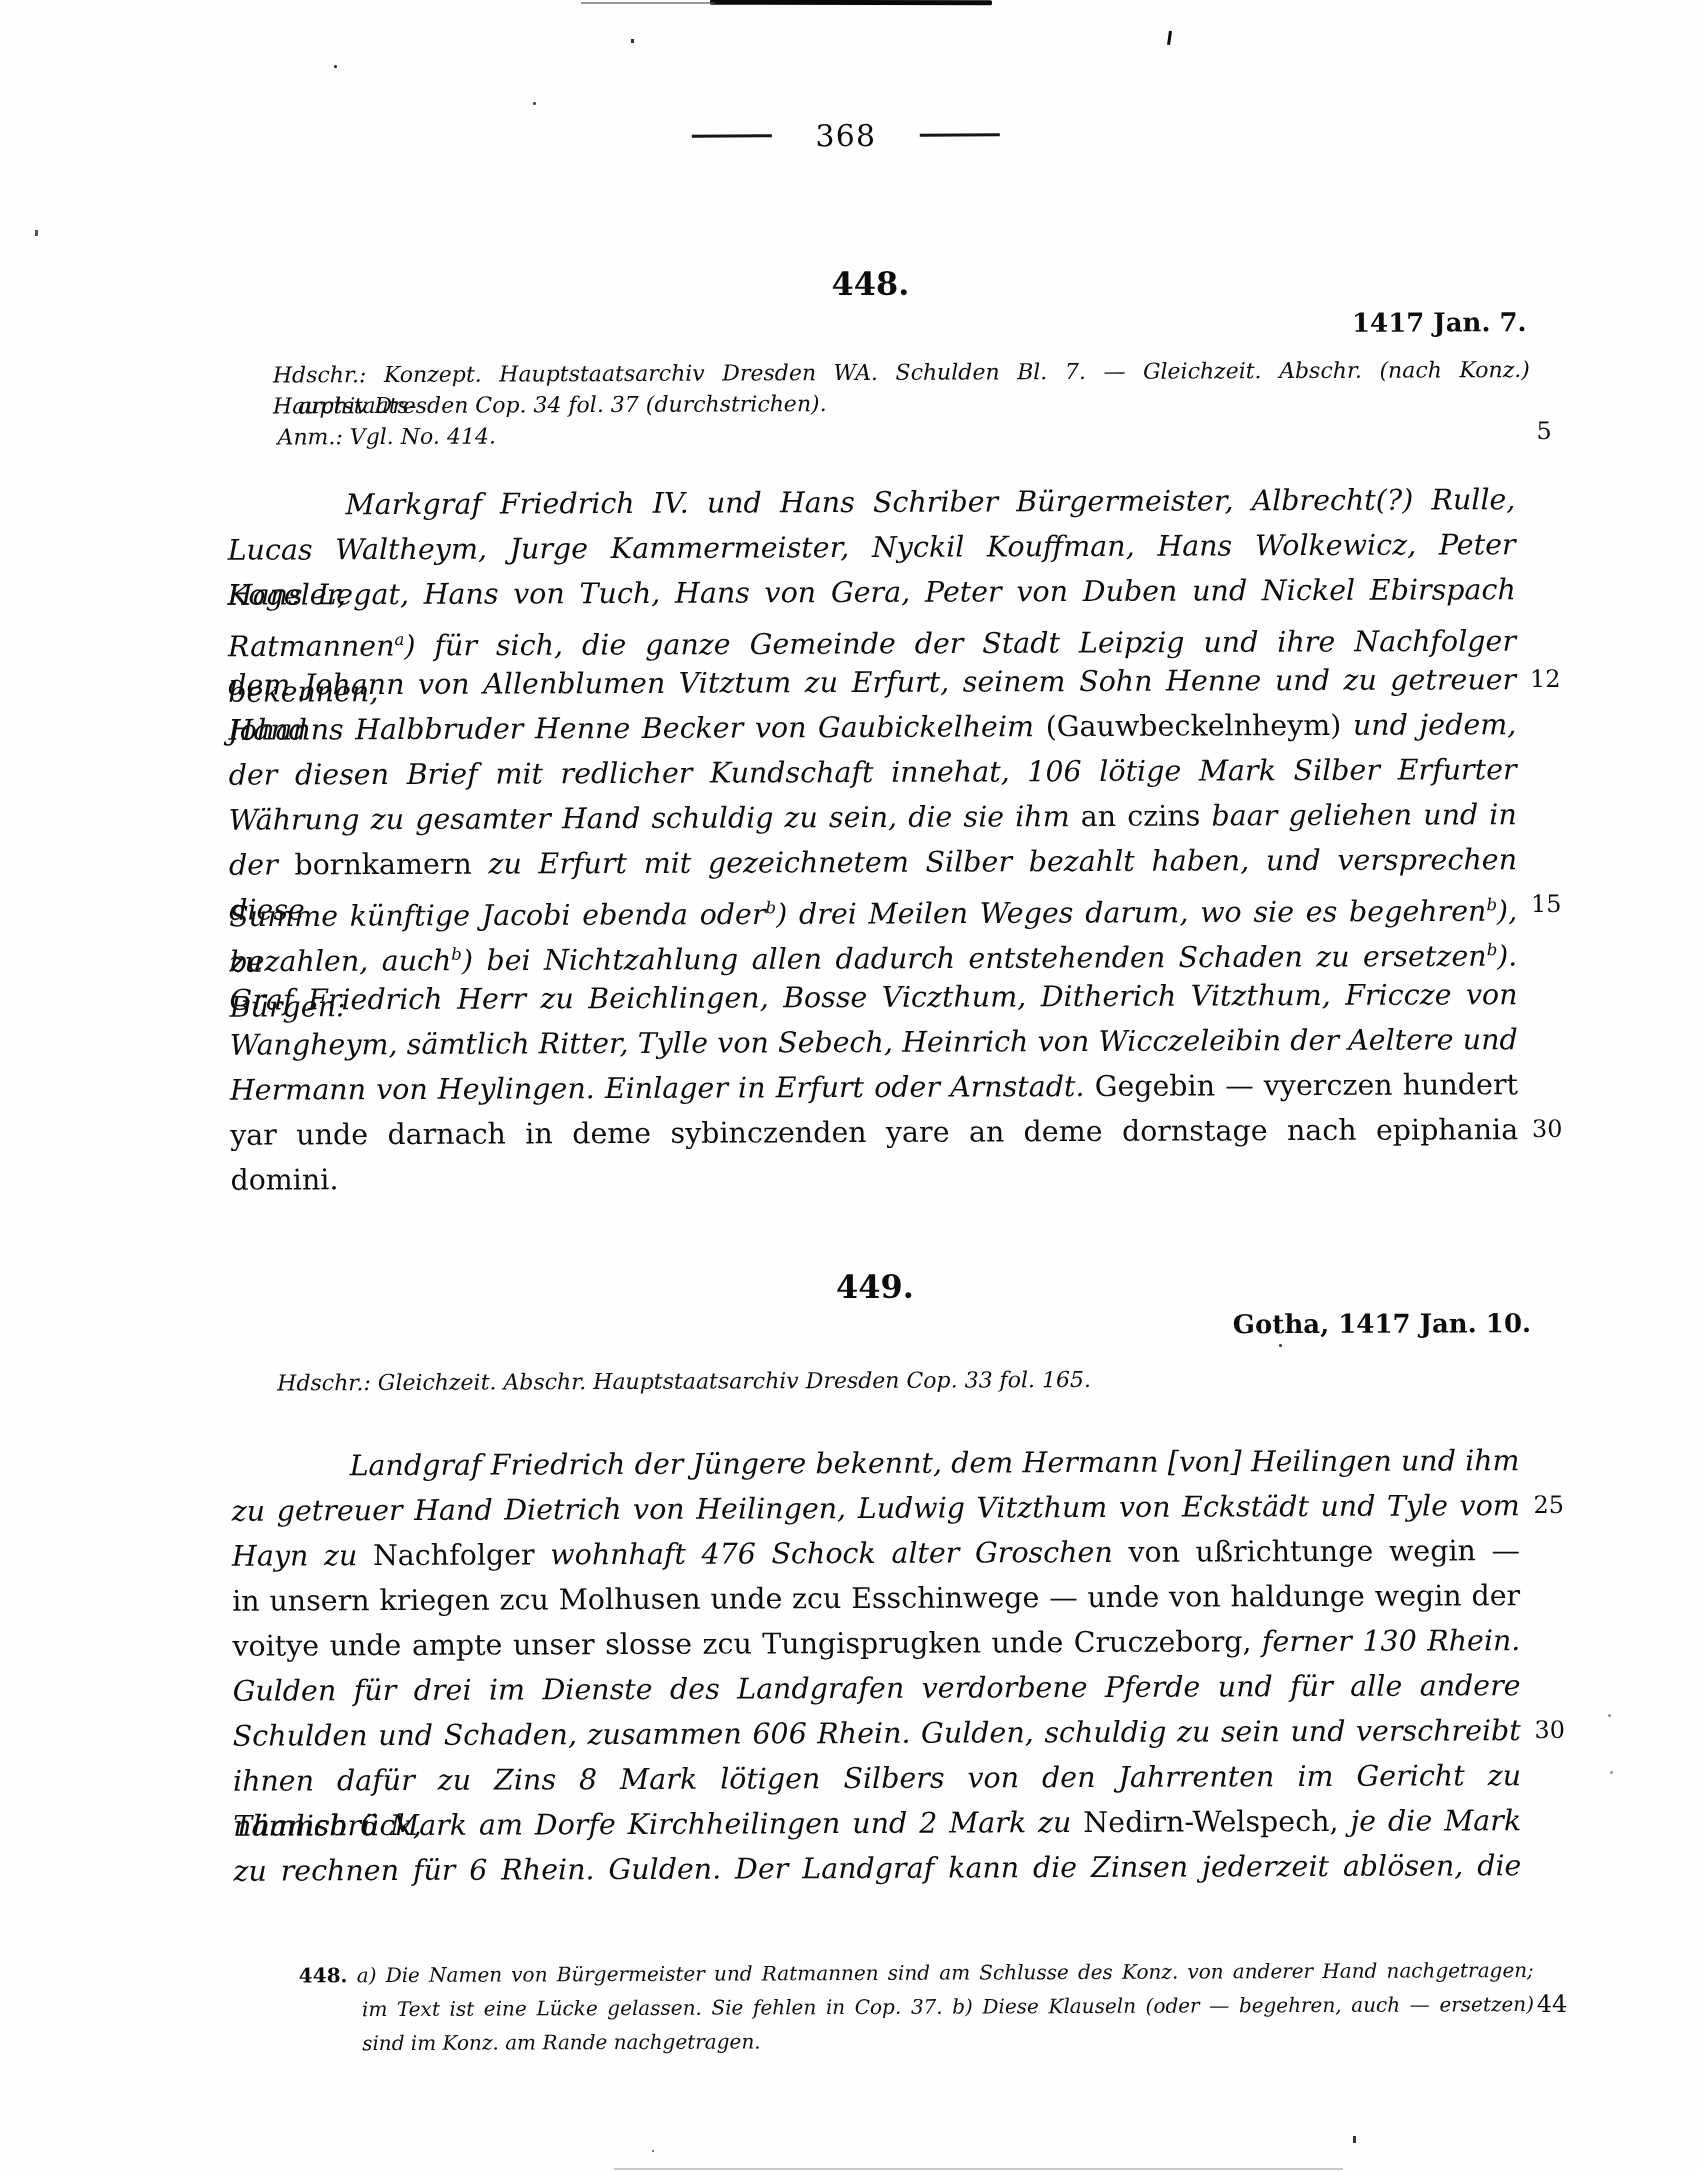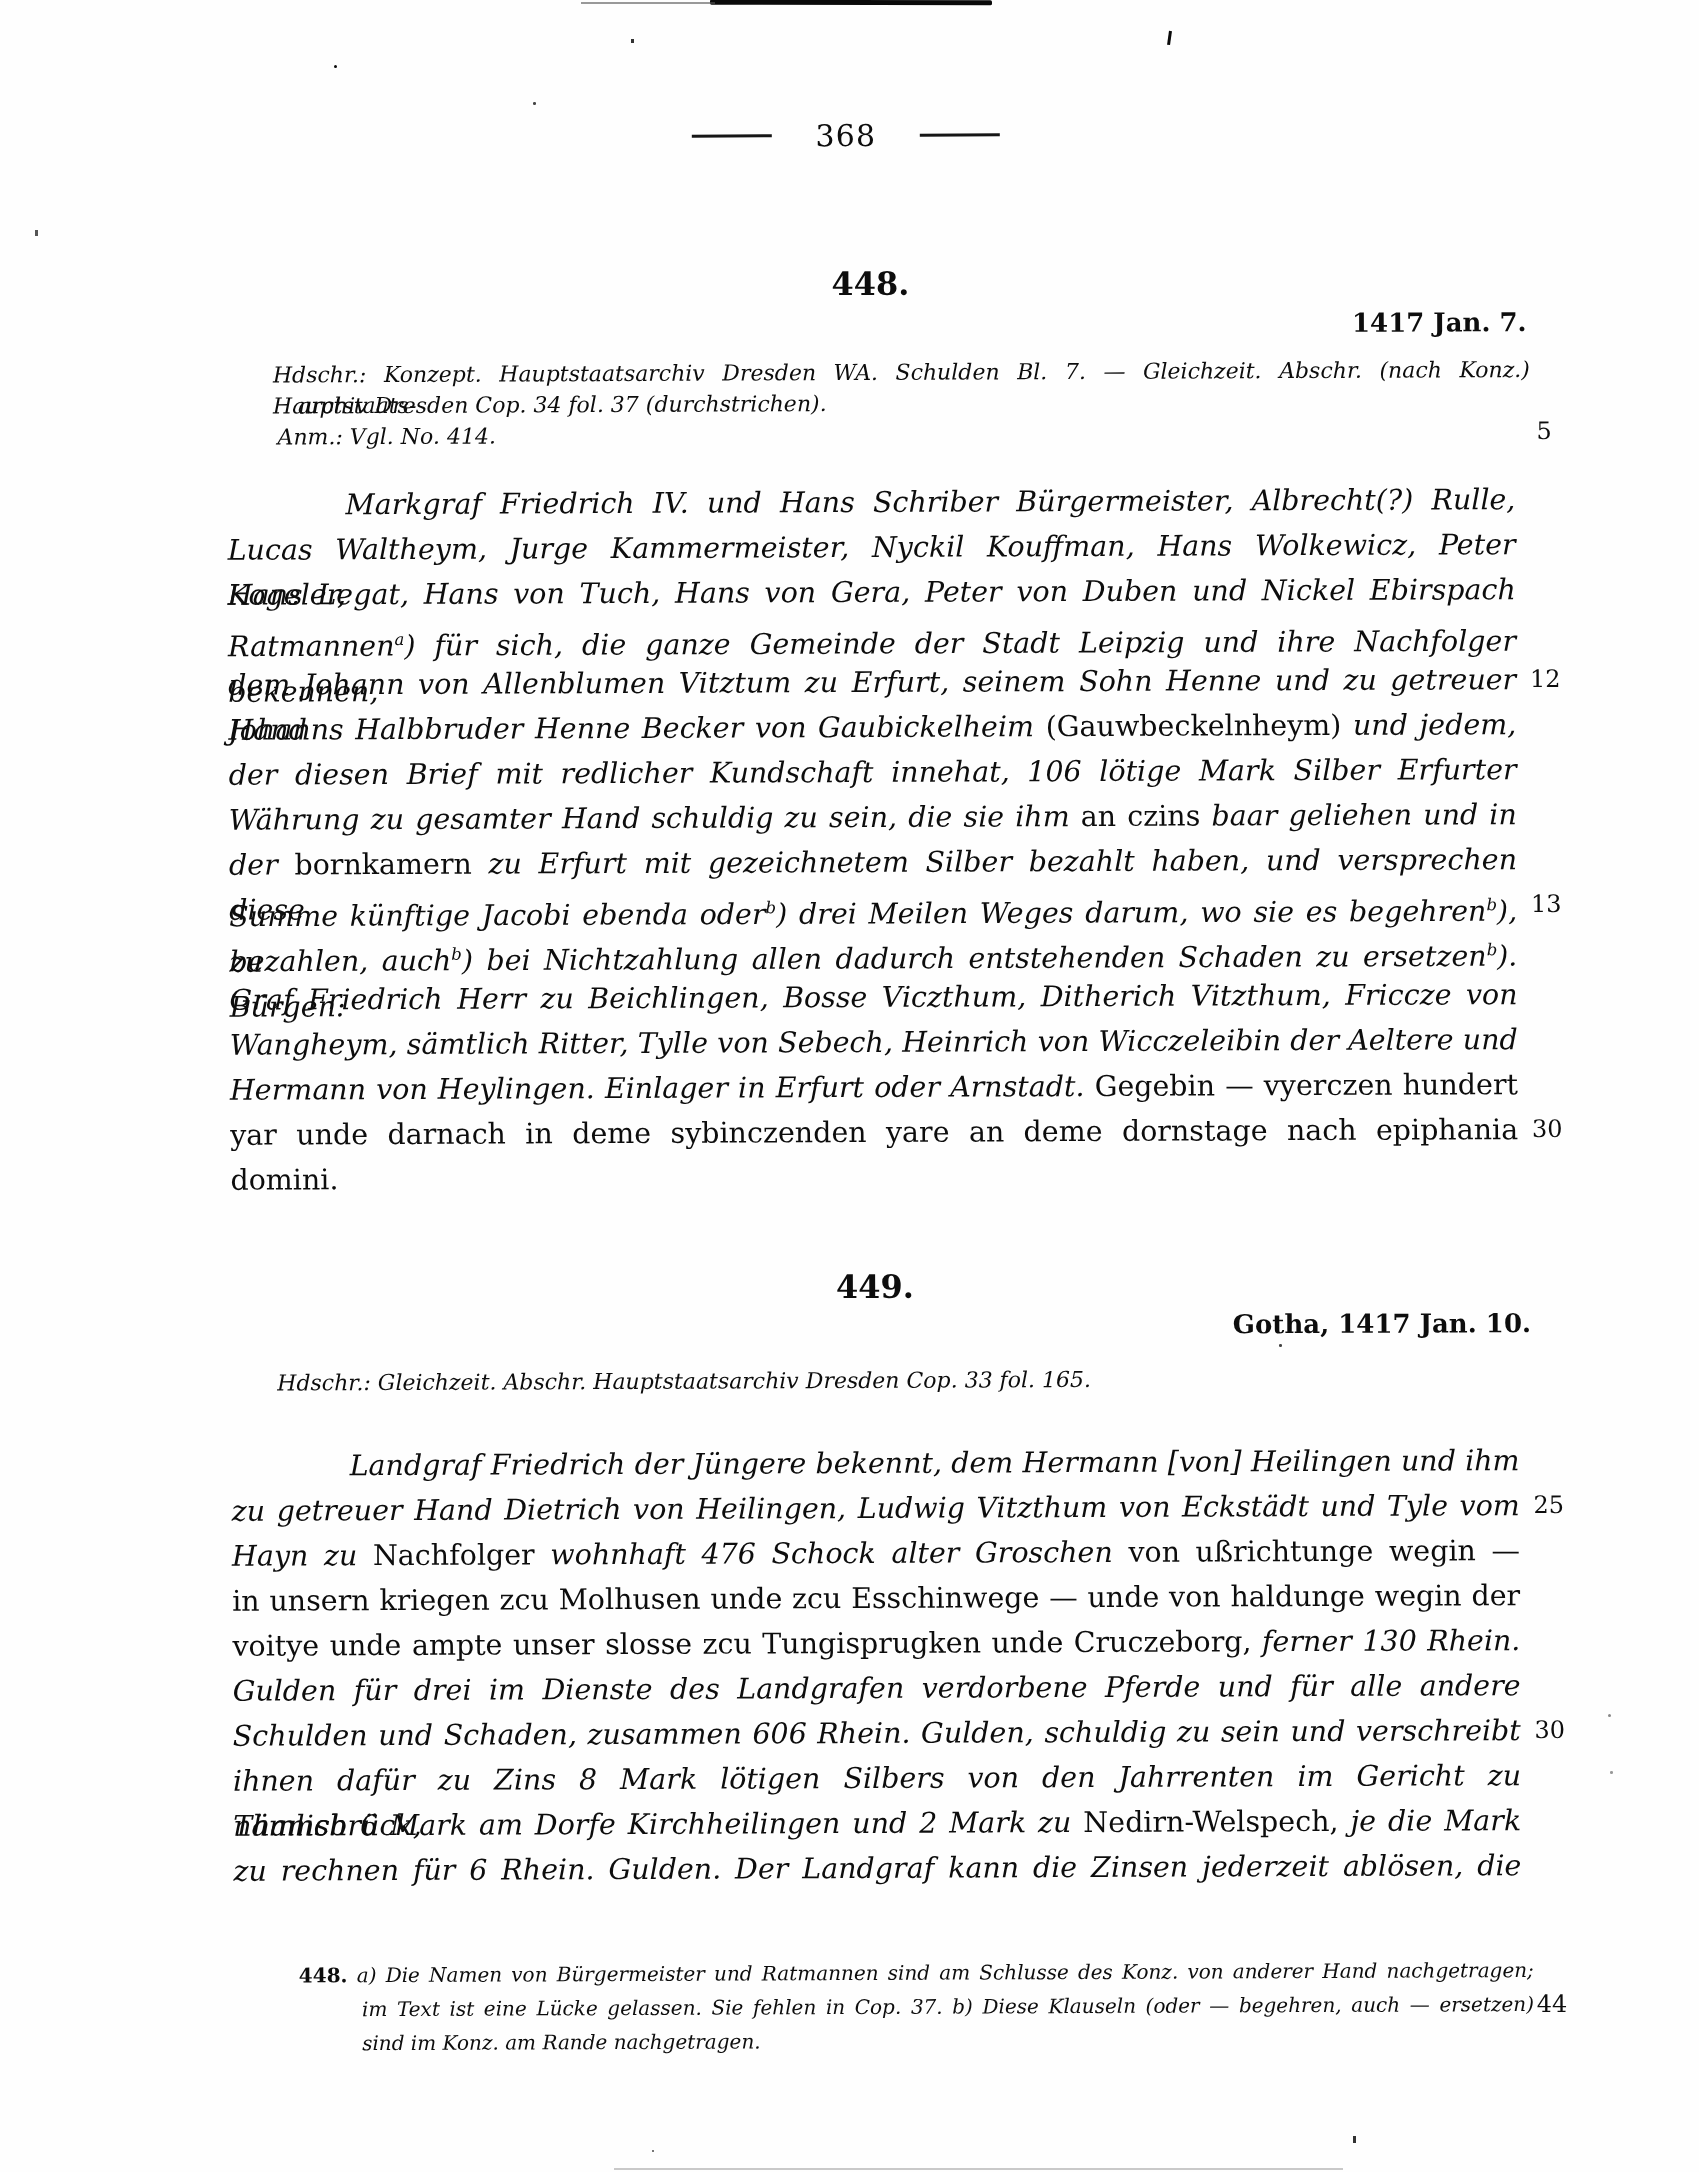--- a/index.html
+++ b/index.html
@@ -87,21 +87,21 @@
     <div class="block body448" id="body448">
         <div class="line ind"><span class="seg-i">Markgraf Friedrich IV. und Hans Schriber Bürgermeister, Albrecht(?) Rulle,</span></div>
         <div class="line"><span class="seg-i">Lucas Waltheym, Jurge Kammermeister, Nyckil Kouffman, Hans Wolkewicz, Peter Kogeler,</span></div>
         <div class="line"><span class="seg-i">Hans Legat, Hans von Tuch, Hans von Gera, Peter von Duben und Nickel Ebirspach</span></div>
         <div class="line"><span class="seg-i">Ratmannen</span><span class="seg-s">a</span><span class="seg-i">) für sich, die ganze Gemeinde der Stadt Leipzig und ihre Nachfolger bekennen,</span></div>
         <div class="line"><span class="seg-i">dem Johann von Allenblumen Vitztum zu Erfurt, seinem Sohn Henne und zu getreuer Hand</span><span class="mn">12</span></div>
         <div class="line"><span class="seg-i">Johanns Halbbruder Henne Becker von Gaubickelheim </span><span class="seg-r">(Gauwbeckelnheym)</span><span class="seg-i"> und jedem,</span></div>
         <div class="line"><span class="seg-i">der diesen Brief mit redlicher Kundschaft innehat, 106 lötige Mark Silber Erfurter</span></div>
         <div class="line"><span class="seg-i">Währung zu gesamter Hand schuldig zu sein, die sie ihm </span><span class="seg-r">an czins</span><span class="seg-i"> baar geliehen und in</span></div>
         <div class="line"><span class="seg-i">der </span><span class="seg-r">bornkamern</span><span class="seg-i"> zu Erfurt mit gezeichnetem Silber bezahlt haben, und versprechen diese</span></div>
-        <div class="line"><span class="seg-i">Summe künftige Jacobi ebenda oder</span><span class="seg-s">b</span><span class="seg-i">) drei Meilen Weges darum, wo sie es begehren</span><span class="seg-s">b</span><span class="seg-i">), zu</span><span class="mn">13</span></div>
+        <div class="line"><span class="seg-i">Summe künftige Jacobi ebenda oder</span><span class="seg-s">b</span><span class="seg-i">) drei Meilen Weges darum, wo sie es begehren</span><span class="seg-s">b</span><span class="seg-i">), zu</span><span class="mn">15</span></div>
         <div class="line"><span class="seg-i">bezahlen, auch</span><span class="seg-s">b</span><span class="seg-i">) bei Nichtzahlung allen dadurch entstehenden Schaden zu ersetzen</span><span class="seg-s">b</span><span class="seg-i">). Bürgen:</span></div>
         <div class="line"><span class="seg-i">Graf Friedrich Herr zu Beichlingen, Bosse Viczthum, Ditherich Vitzthum, Friccze von</span></div>
         <div class="line"><span class="seg-i">Wangheym, sämtlich Ritter, Tylle von Sebech, Heinrich von Wicczeleibin der Aeltere und</span></div>
         <div class="line"><span class="seg-i">Hermann von Heylingen. Einlager in Erfurt oder Arnstadt. </span><span class="seg-r">Gegebin — vyerczen hundert</span></div>
         <div class="line"><span class="seg-r">yar unde darnach in deme sybinczenden yare an deme dornstage nach epiphania domini.</span><span class="mn">30</span></div>
       </div>
 
     <div class="entry-number" style="top:1269px;">449.</div>
     <div class="entry-date" style="top:1311px;">Gotha, 1417 Jan. 10.</div>
     <div class="block src449" id="src449">

